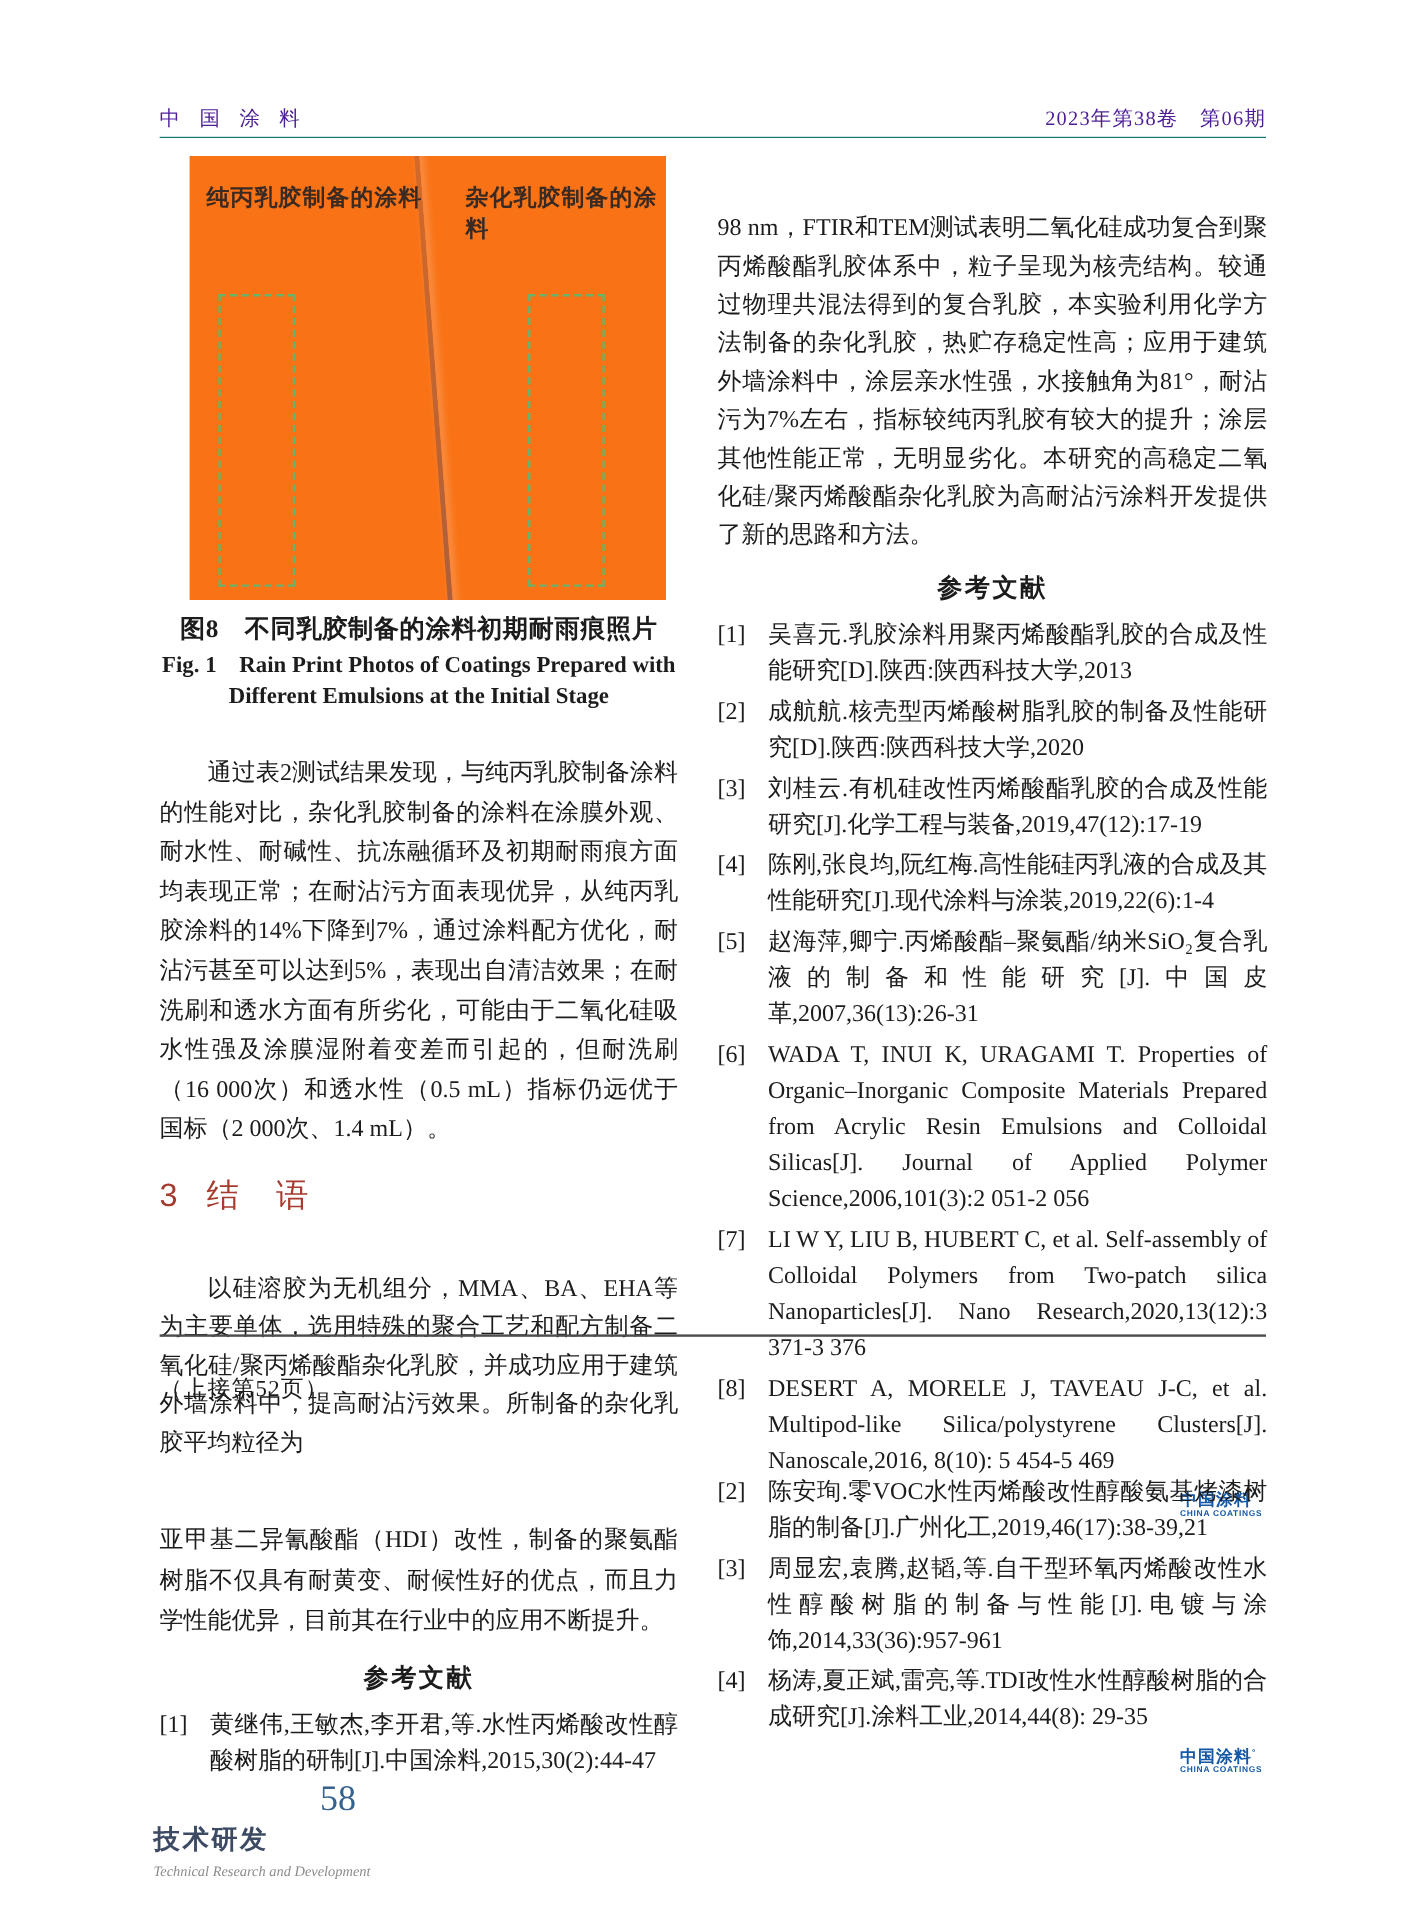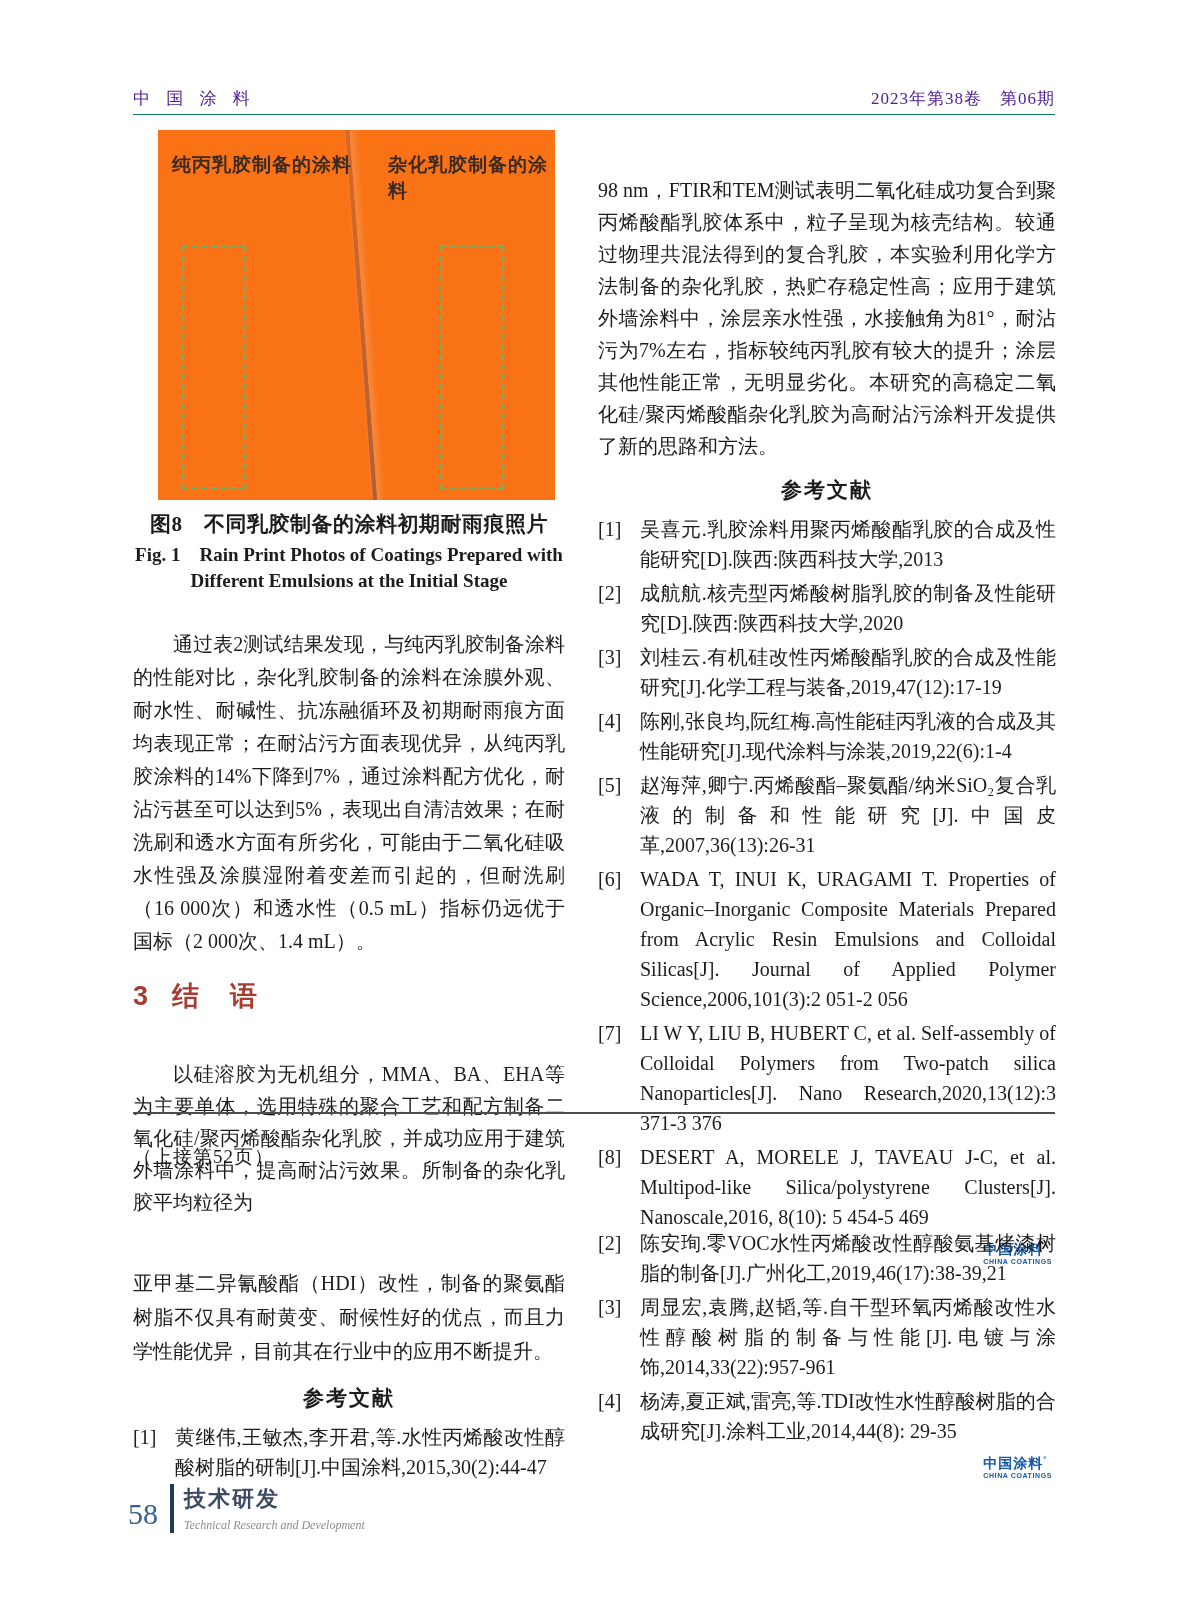--- a/index.html
+++ b/index.html
@@ -53,21 +53,21 @@
   .rain-marker.right{left:282px;}
   
   .caption-cn{margin-top:10px;text-align:center;font-weight:700;font-size:21px;letter-spacing:.5px;}
   .caption-en{text-align:center;font-weight:700;font-size:19px;margin-top:4px;line-height:26px;}
   
   .para{font-size:20px;line-height:32px;text-align:justify;text-justify:inter-ideograph;margin-top:44px;}
   .indent{text-indent:2em;}
   .col-left .para.first{margin-top:34px;line-height:33px;}
   .section-heading{
     margin-top:20px;margin-bottom:12px;
-    color:#a63b2f;font-weight:700;font-size:27px;
+    color:#a63b2f;font-weight:400;font-size:27px;
     font-family:"Liberation Sans","DejaVu Sans",sans-serif;
     letter-spacing:2px;
   }
   .section-heading .num{margin-right:22px;}
   
   .refs-heading{text-align:center;font-weight:700;font-size:21px;margin:14px 0 10px 0;letter-spacing:2px;}
   .ref-item{display:flex;font-size:20px;line-height:30px;margin-bottom:4px;}
   .ref-num{width:42px;flex:0 0 42px;}
   .ref-text{flex:1;text-align:justify;text-justify:inter-ideograph;}
   
@@ -77,21 +77,21 @@
   .logo .logo-en{font-size:7px;color:#1558a6;letter-spacing:.6px;margin-top:2px;font-family:"Liberation Sans","DejaVu Sans",sans-serif;font-weight:700;}
   .logo-row{text-align:right;margin-top:10px;padding-right:4px;}
   
   .divider{position:absolute;left:133px;top:1112px;width:922px;height:2px;background:#4d4d4d;}
   .continued-note{position:absolute;left:133px;top:1144px;font-size:19px;letter-spacing:1px;}
   .bcol-left{position:absolute;left:133px;top:1222px;width:432px;}
   .bcol-right{position:absolute;left:598px;top:1228px;width:458px;}
   .bcol-left .para{line-height:34px;}
   .bcol-left .refs-heading{margin-top:16px;}
   
-  .footer{position:absolute;left:128px;top:1484px;display:flex;align-items:stretch;}
+  .footer{position:absolute;left:128px;top:1484px;display:flex;align-items:stretch;flex-direction:column;}
   .footer .page-num{
     font-size:30px;color:#35628e;align-self:flex-end;margin-right:12px;
     font-family:"Liberation Serif","DejaVu Serif",serif;line-height:1;padding-bottom:4px;
   }
   .footer .bar{width:4px;background:#1e3a5c;margin-right:10px;}
   .footer .sec-cn{
     font-family:"Liberation Sans","DejaVu Sans",sans-serif;
     font-weight:700;font-size:22px;color:#3c4a63;letter-spacing:2px;
   }
   .footer .sec-en{font-size:12px;color:#8b8b8b;margin-top:4px;font-family:"Liberation Serif","DejaVu Serif",serif;font-style:italic;}
@@ -190,21 +190,21 @@
     </div>
   </div>
 
   <div class="bcol-right">
     <div class="ref-item">
       <span class="ref-num">[2]</span>
       <span class="ref-text">陈安珣.零VOC水性丙烯酸改性醇酸氨基烤漆树脂的制备[J].广州化工,2019,46(17):38-39,21</span>
     </div>
     <div class="ref-item">
       <span class="ref-num">[3]</span>
-      <span class="ref-text">周显宏,袁腾,赵韬,等.自干型环氧丙烯酸改性水性醇酸树脂的制备与性能[J].电镀与涂饰,2014,33(22):957-961</span>
+      <span class="ref-text">周显宏,袁腾,赵韬,等.自干型环氧丙烯酸改性水性醇酸树脂的制备与性能[J].电镀与涂饰,2014,33(36):957-961</span>
     </div>
     <div class="ref-item">
       <span class="ref-num">[4]</span>
       <span class="ref-text">杨涛,夏正斌,雷亮,等.TDI改性水性醇酸树脂的合成研究[J].涂料工业,2014,44(8): 29-35</span>
     </div>
     <div class="logo-row">
       <span class="logo">
         <div class="logo-cn"><span>中国涂料</span><sup>°</sup></div>
         <div class="logo-en">CHINA COATINGS</div>
       </span>

